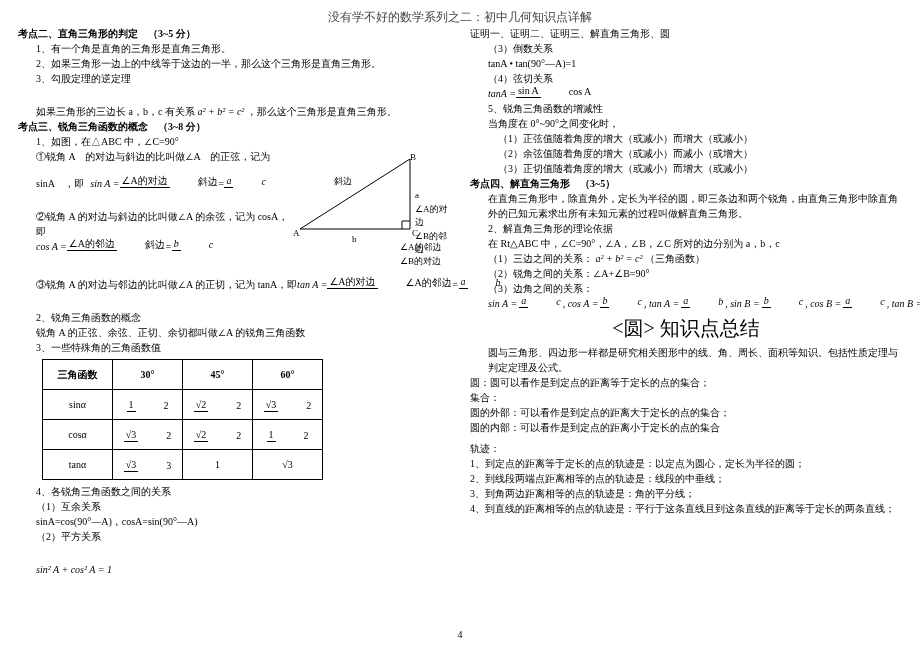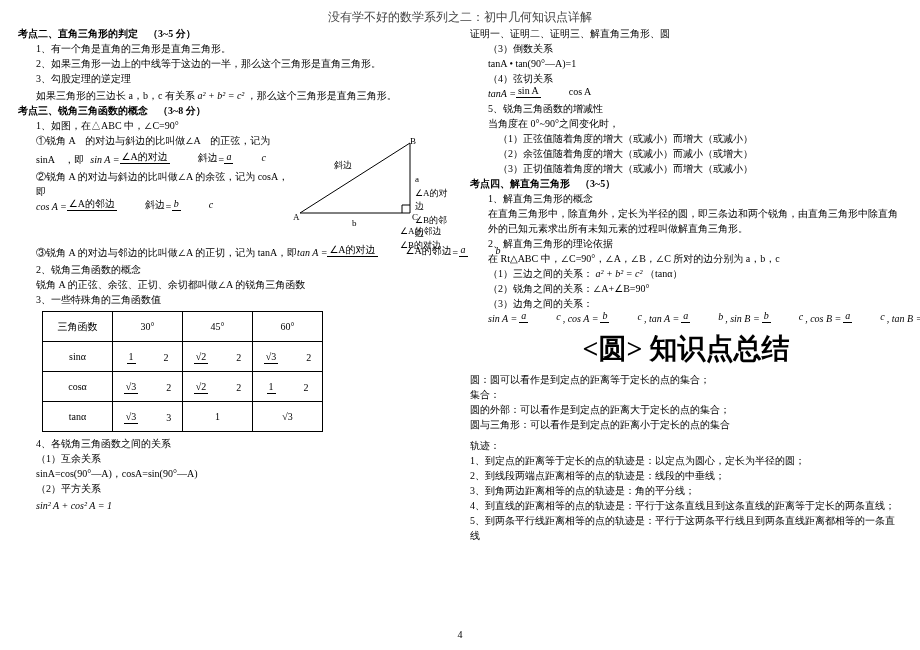--- a/index.html
+++ b/index.html
@@ -40,32 +40,32 @@
     margin: 4px 0 4px 24px;
   }
   table.tri-table td, table.tri-table th {
     border: 1px solid #000;
     padding: 4px 10px;
     text-align: center;
     vertical-align: middle;
     min-width: 70px;
     height: 30px;
   }
-  table.tri-table th { font-weight: normal; } 
+  table.tri-table th { font-weight: bold; } 
   .triangle-box {
     position: relative;
     width: 160px;
     height: 110px;
   }
   .tri-svg { width: 160px; height: 110px; }
   .lbl { position: absolute; font-size: 9px; }
   .lbl .math { font-style: normal; }
-  .big-head { font-size: 28px; font-weight: bold; text-align: center; margin: 2px 0; }
+  .big-head { font-size: 20px; font-weight: normal; text-align: center; margin: 2px 0; }
   .page-num { text-align: center; font-size: 10px; color: #000; margin-top: 4px; }
-  .small-gap { margin-top: 2px; }
+  .small-gap { margin-top: 18px; }
   .nowrap { white-space: nowrap; }
 </style>
 </head>
 <body>
 
 <div class="top-bar">没有学不好的数学系列之二：初中几何知识点详解</div>
 
 <div class="columns">
 
   <div class="col col-left">
@@ -79,21 +79,21 @@
       <span class="math">a² + b² = c²</span>
       <span>，那么这个三角形是直角三角形。</span>
     </div>
 
     <div class="section-head">考点三、锐角三角函数的概念　（3~8 分）</div>
     <div class="indent">1、如图，在△ABC 中，∠C=90°</div>
 
     <div class="row-flex" style="align-items:flex-start;">
       <div style="flex:1;">
         <div class="indent">①锐角 A　的对边与斜边的比叫做∠A　的正弦，记为</div>
-        <div class="indent row-flex nowrap" style="margin-top:4px;">
+        <div class="indent row-flex nowrap" style="margin-top:12px;">
           <span>sinA　，即</span>
           <span style="width:6px;"></span>
           <span class="math">sin A =</span>
           <span class="frac">
             <span class="num">∠A的对边</span>
             <span class="den">斜边</span>
           </span>
           <span class="math"> = </span>
           <span class="frac">
             <span class="num math">a</span>
@@ -226,28 +226,27 @@
         <span class="den">cos A</span>
       </span>
     </div>
     <div class="indent">5、锐角三角函数的增减性</div>
     <div class="indent">当角度在 0°~90°之间变化时，</div>
     <div class="indent2">（1）正弦值随着角度的增大（或减小）而增大（或减小）</div>
     <div class="indent2">（2）余弦值随着角度的增大（或减小）而减小（或增大）</div>
     <div class="indent2">（3）正切值随着角度的增大（或减小）而增大（或减小）</div>
 
     <div class="section-head">考点四、解直角三角形　（3~5）</div>
-    <div class="indent">1、解直角三角形的概念</div>
     <div class="indent">在直角三角形中，除直角外，定长为半径的圆，即三条边和两个锐角，由直角三角形中除直角外的已知元素求出所有未知元素的过程叫做解直角三角形。</div>
     <div class="indent">2、解直角三角形的理论依据</div>
     <div class="indent">在 Rt△ABC 中，∠C=90°，∠A，∠B，∠C 所对的边分别为 a，b，c</div>
     <div class="indent">
       <span>（1）三边之间的关系：</span>
       <span class="math">a² + b² = c²</span>
-      <span>（tanα）</span>
+      <span>（三角函数）</span>
     </div>
     <div class="indent">（2）锐角之间的关系：∠A+∠B=90°</div>
     <div class="indent">（3）边角之间的关系：</div>
 
     <div class="indent row-flex nowrap math" style="gap:2px;">
       <span>sin A =</span>
       <span class="frac">
           <span class="num">a</span>
           <span class="den">c</span>
         </span>
@@ -272,27 +271,27 @@
           <span class="den">c</span>
         </span>
       <span>, tan B =</span>
       <span class="frac">
           <span class="num">b</span>
           <span class="den">a</span>
         </span>
     </div>
 
     <div class="big-head">&lt;圆&gt; 知识点总结</div>
+    <div class="indent">圆与三角形、四边形一样都是研究相关图形中的线、角、周长、面积等知识。包括性质定理与判定定理及公式。</div>
     <div>圆：圆可以看作是到定点的距离等于定长的点的集合；</div>
     <div>集合：</div>
     <div>圆的外部：可以看作是到定点的距离大于定长的点的集合；</div>
-    <div>圆与三角形：可以看作是到定点的距离小于定长的点的集合</div>
+    <div>圆的内部：可以看作是到定点的距离小于定长的点的集合</div>
     <div style="height:6px;"></div>
     <div>轨迹：</div>
     <div>1、到定点的距离等于定长的点的轨迹是：以定点为圆心，定长为半径的圆；</div>
     <div>2、到线段两端点距离相等的点的轨迹是：线段的中垂线；</div>
     <div>3、到角两边距离相等的点的轨迹是：角的平分线；</div>
     <div>4、到直线的距离相等的点的轨迹是：平行于这条直线且到这条直线的距离等于定长的两条直线；</div>
-    <div>5、到两条平行线距离相等的点的轨迹是：平行于这两条平行线且到两条直线距离都相等的一条直线</div>
   </div>
 </div>
 
 <div class="page-num">4</div>
 
 </body></html>

